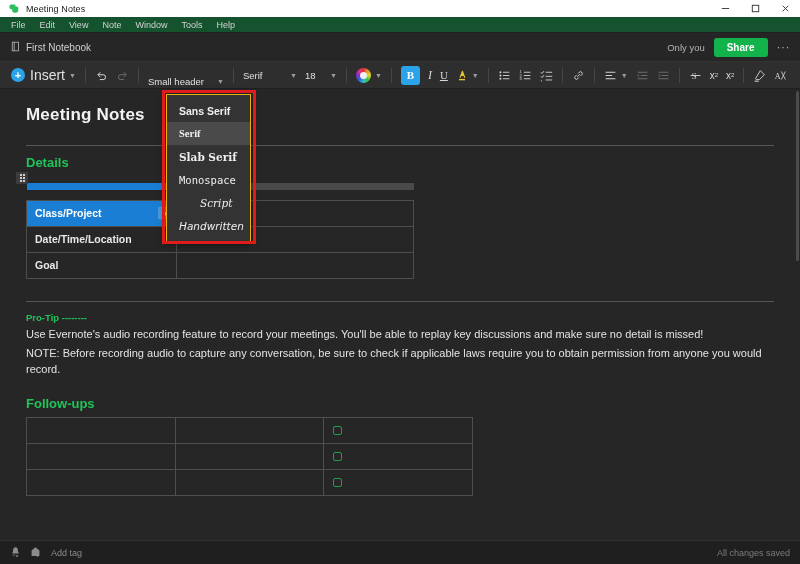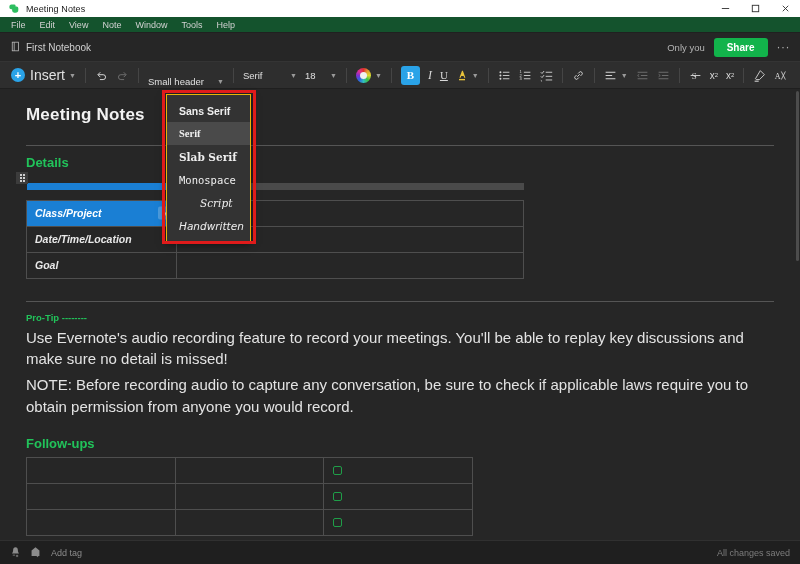--- a/index.html
+++ b/index.html
@@ -97,37 +97,37 @@
 
   
   .details-wrap { position: relative; margin-top: 4px; width: 443px; }
   .drag-handle {
     position: absolute; left: -10px; top: -2px; width: 12px; height: 12px;
     background: #3c3c3c; display:flex; align-items:center; justify-content:center;
   }
   .dh-dots { display:grid; grid-template-columns: 2px 2px; grid-template-rows: 2px 2px 2px;
              gap: 1px; }
   .dh-dots i { background: #cfcfcf; display:block; }
-  table.details { border-collapse: collapse; width: 498px; table-layout: fixed; font-style: italic; }
+  table.details { border-collapse: collapse; width: 388px; table-layout: fixed; }
   table.details td { border: 1px solid #4e4e4e; height: 26px; padding: 0 8px;
                      font-size: 10.5px; color: #e8e8e8; font-weight: 700; }
   table.details td.val { font-weight: 400; }
   .col-sel-bar { height: 7px; background: #1a7fd4; }
   .col-sel-bar.grey { background: #4a4a4a; }
   tr.selected td.lbl { background: #1a7fd4; color: #ffffff; position: relative; }
   .cell-caret {
     position: absolute; right: 4px; top: 50%; transform: translateY(-50%);
     width: 14px; height: 13px; border-radius: 2px; background: rgba(255,255,255,.22);
     display:flex; align-items:center; justify-content:center; font-size:6px; color:#eee;
   }
 
   
   .hr2 { height: 1px; background: #555; margin: 22px 0 0 0; }
   .protip-title { font-size: 9.5px; color: #21c35a; font-weight: 700; margin-top: 10px; }
-  .protip-line { font-size: 15px; color: #e3e3e3; margin-top: 4px; line-height: 1.45; }
+  .protip-line { font-size: 11px; color: #e3e3e3; margin-top: 4px; line-height: 1.45; }
 
   
   .followups-h { font-size: 13px; font-weight: 700; color: #21c35a; margin-top: 18px; }
   table.followups { border-collapse: collapse; width: 447px; table-layout: fixed; margin-top: 6px; }
   table.followups th {
     background: #12b34b; color: #ffffff; font-size: 10.5px; font-weight: 700;
     text-align: left; padding: 0 9px; height: 22px; border: 1px solid #12b34b;
   }
   table.followups td { border: 1px solid #4e4e4e; height: 26px; padding: 0 9px; }
   .chk { width: 9px; height: 9px; border: 1px solid #1f9e48; border-radius: 2px; display: block; }

